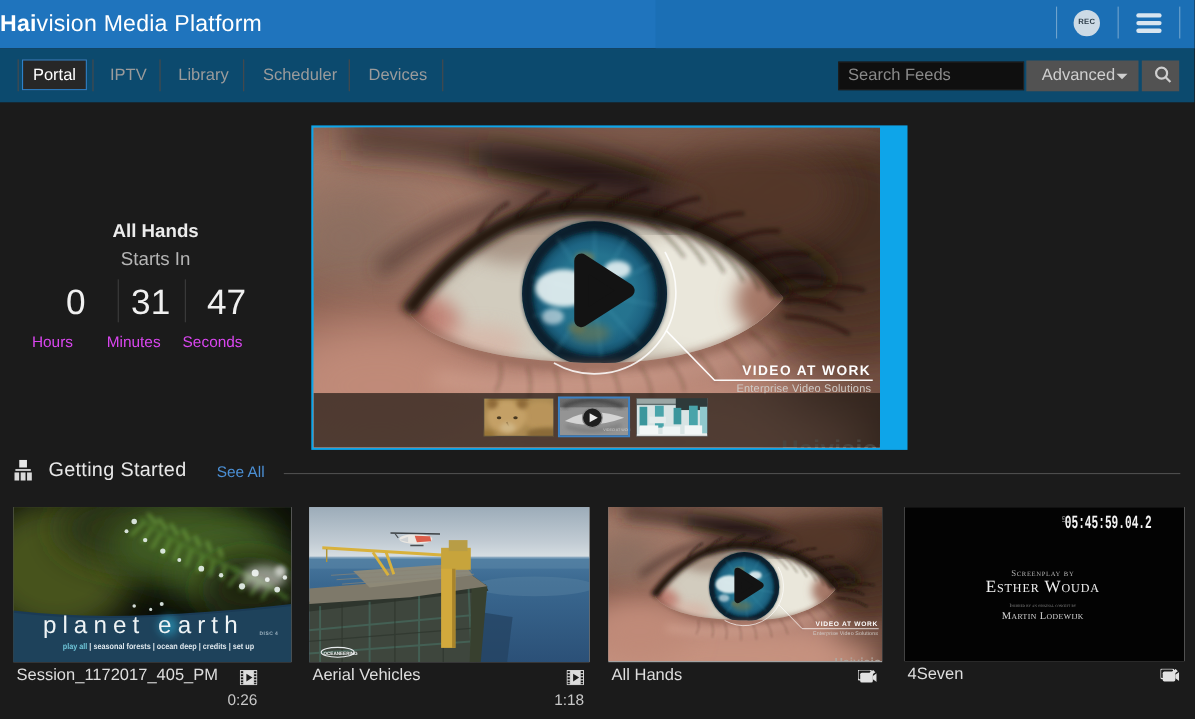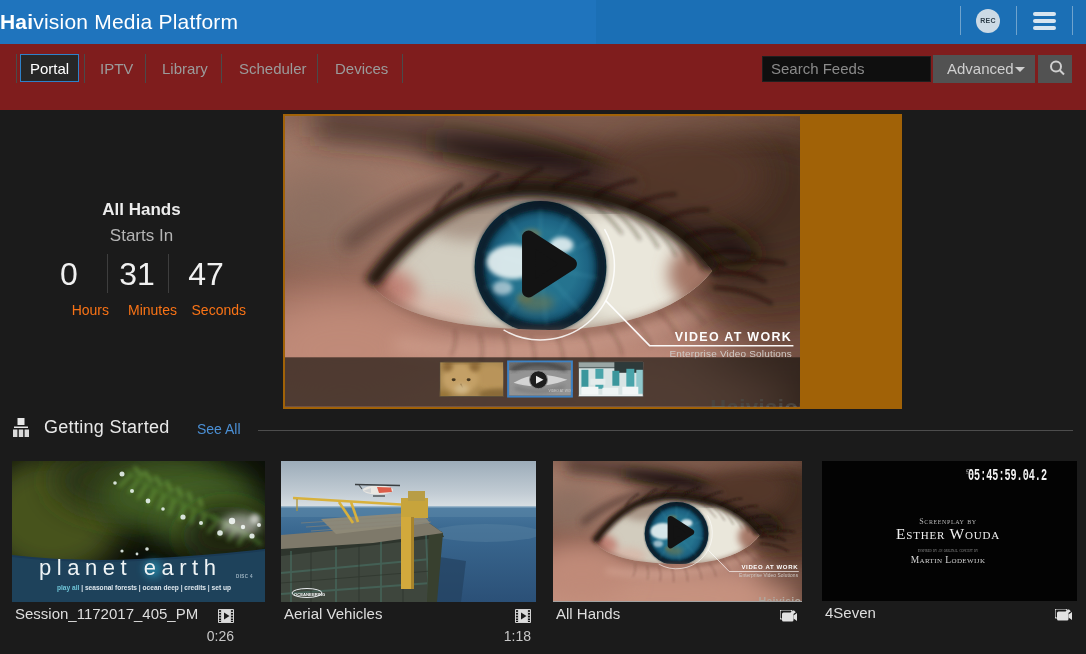--- a/index.html
+++ b/index.html
@@ -11,39 +11,39 @@
 #hdr .dark { position:absolute; left:596px; top:0; right:0; height:44px; background:#1b6fb5; }
 #logo { position:absolute; left:0; top:0; height:44px; line-height:44px; font-size:21px; color:#fff; font-weight:300; letter-spacing:0.2px; }
 #logo b { font-weight:700; }
 #welcome { position:absolute; right:147px; top:0; height:44px; line-height:43px; font-size:13px; font-weight:700; color:#fff; }
 .hsep { position:absolute; top:6px; width:1px; height:29px; background:#6fa3cd; }
 #rec { position:absolute; left:976px; top:9px; width:24px; height:24px; border-radius:50%; background:#ccdae5; color:#2e3e4a; font-size:7px; font-weight:700; text-align:center; line-height:24px; letter-spacing:0.2px; }
 #burger { position:absolute; left:1033px; top:12px; width:23px; height:20px; }
 #burger span { position:absolute; left:0; width:23px; height:4px; border-radius:2px; background:#d8e5f0; }
 
 
-#nav { position:absolute; left:0; top:44px; width:1086px; height:66px; background:#7f1d1d; }
+#nav { position:absolute; left:0; top:44px; width:1086px; height:49px; background:#0c4a6e; }
 #nav .nsep { position:absolute; top:10px; width:1px; height:29px; background:#4a4a4a; }
 #nav .tab { position:absolute; top:0; height:49px; line-height:49px; font-size:15px; color:#9b9b9b; }
 #portalbox { position:absolute; left:20px; top:10px; width:59px; height:28px; border:1px solid #2e81c9; background:#272727; color:#fff; font-size:15px; text-align:center; line-height:28px; }
 #searchbox { position:absolute; left:762px; top:12px; width:169px; height:26px; background:#0f0f0f; border:1px solid #1f1f1f; color:#8a8a8a; font-size:15px; line-height:24px; padding-left:8px; }
 #advbtn { position:absolute; left:933px; top:11px; width:102px; height:28px; background:#525252; color:#cfcfcf; font-size:15px; line-height:28px; text-align:left; padding-left:14px; }
 #advbtn .caret { position:absolute; right:10px; top:12px; width:0; height:0; border-left:5.5px solid transparent; border-right:5.5px solid transparent; border-top:5.5px solid #cfcfcf; }
 #magbtn { position:absolute; left:1038px; top:11px; width:34px; height:28px; background:#525252; }
 
 
 #cd { position:absolute; left:0; top:94px; width:283px; height:320px; }
 #cd .t1 { position:absolute; top:106px; width:283px; text-align:center; font-size:17px; font-weight:700; color:#ececec; line-height:1.2; }
 #cd .t2 { position:absolute; top:132px; width:283px; text-align:center; font-size:17px; color:#b5b5b5; line-height:1.2; }
 #cd .n { position:absolute; top:164px; width:70px; text-align:center; font-size:32px; color:#f0f0f0; line-height:1; }
 #cd .vsep { position:absolute; top:160px; width:1px; height:39px; background:#3e3e3e; }
-#cd .l { position:absolute; top:208px; width:80px; text-align:right; font-size:14px; color:#f97316; line-height:1.2; }
-
-
-#video { position:absolute; left:283px; top:114px; width:619px; height:295px; background:#a16207; }
+#cd .l { position:absolute; top:208px; width:80px; text-align:left; font-size:14px; color:#d946ef; line-height:1.2; }
+
+
+#video { position:absolute; left:283px; top:114px; width:542px; height:295px; background:#0ea5e9; }
 #video svg { position:absolute; left:2px; top:2px; }
 
 
 #gsrow { position:absolute; left:0; top:412px; width:1086px; height:34px; }
 #gsicon { position:absolute; left:13px; top:6px; }
 #gstitle { position:absolute; left:44px; top:5px; font-size:18px; font-weight:400; color:#e8e8e8; letter-spacing:0.3px; }
 #seeall { position:absolute; left:197px; top:9px; font-size:14px; color:#4b8fd4; }
 #gsline { position:absolute; left:258px; right:13px; top:18px; height:1px; background:#4d4d4d; }
 
 

